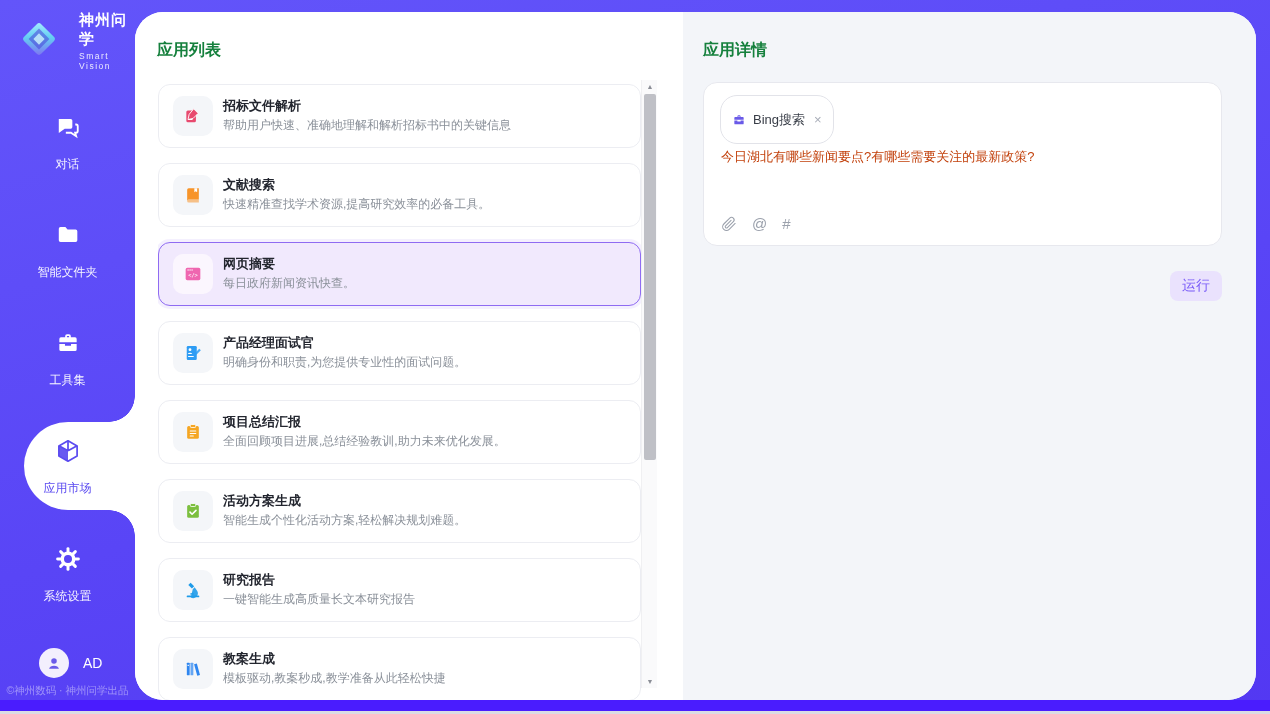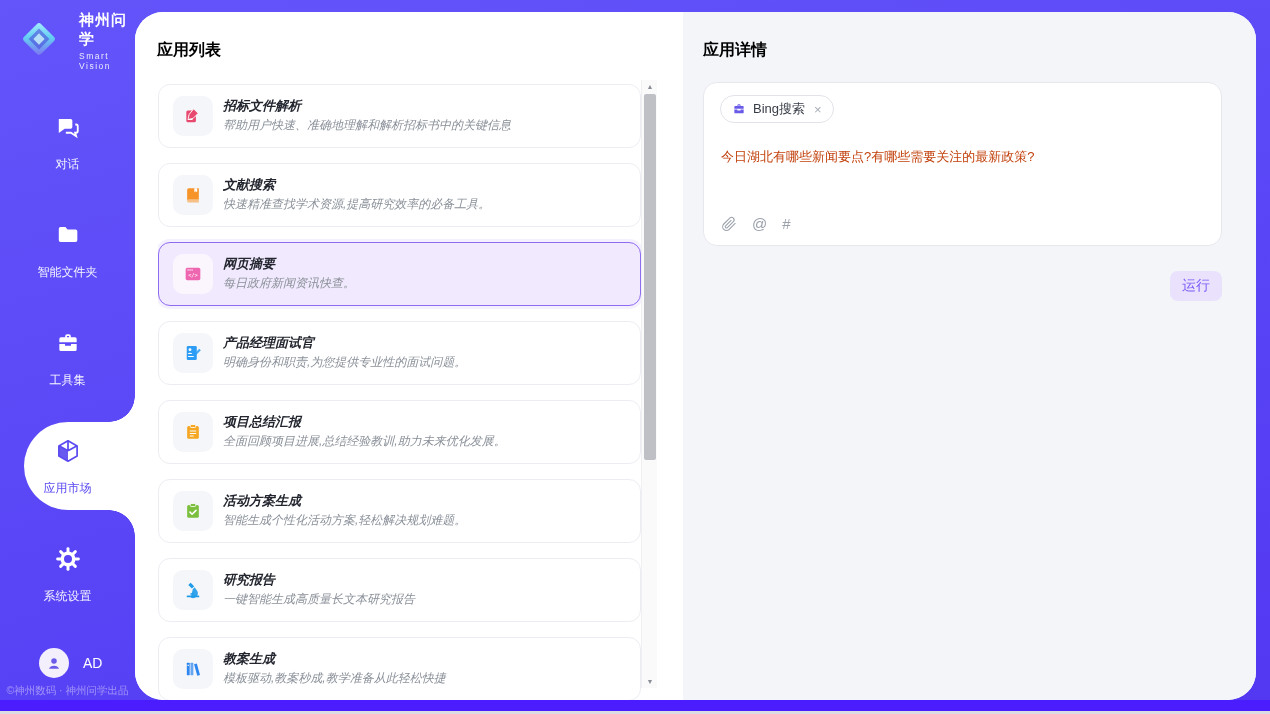--- a/index.html
+++ b/index.html
@@ -33,44 +33,44 @@
   .user-name { color:#fff; font-size:14px; }
   .sidebar-footer { position:absolute; left:0; width:135px; top:684px; text-align:center;
     color:rgba(255,255,255,.42); font-size:10.5px; z-index:6; white-space:nowrap; }
 
   
   .main-panel { position:absolute; left:135px; top:12px; right:14px; bottom:14px;
     background:#fff; border-radius:28px; overflow:hidden; z-index:10; }
 
   
   .list-section { position:absolute; left:0; top:0; width:548px; height:100%; background:#fff; }
-  .panel-title { position:absolute; left:22px; top:28px; font-size:16px; font-weight:bold; color:#000000; }
+  .panel-title { position:absolute; left:22px; top:28px; font-size:16px; font-weight:bold; color:#15803d; }
   .cards-wrap { position:absolute; left:23px; top:72px; width:483px; height:616px; overflow:hidden; }
   .card { position:absolute; left:0; width:483px; height:64px; background:#fff;
-    border:1px solid #ECEDF2; border-radius:12px; cursor:pointer;font-style:italic; }
+    border:1px solid #ECEDF2; border-radius:12px; cursor:pointer; }
   .card.selected { background:#F1E9FD; border:1.5px solid #8F6BF2; box-shadow:0 0 0 3px rgba(143,107,242,.10); }
   .card-icon { position:absolute; left:14px; top:11px; width:40px; height:40px; border-radius:10px;
     background:#F4F6F9; display:flex; align-items:center; justify-content:center; }
   .card.selected .card-icon { background:#FBF6FE; }
   .card-name { position:absolute; left:64px; top:12px; font-size:13px; font-weight:bold; color:#23262F; }
   .card-desc { position:absolute; left:64px; top:32px; font-size:12px; color:#8A9099; white-space:nowrap; }
 
   
   .scrollbar { position:absolute; left:506px; top:68px; width:16px; height:608px;
     background:#FAFAFB; border-left:1px solid #F0F0F2; }
   .sb-arrow { position:absolute; left:0; width:16px; height:13px; color:#8B8E96; font-size:7px;
     line-height:13px; text-align:center; cursor:pointer; }
   .sb-arrow.up { top:0; } .sb-arrow.down { bottom:0; }
   .sb-thumb { position:absolute; left:2px; top:14px; width:12px; height:366px; background:#BFC0C6; border-radius:2px; cursor:pointer; }
 
   
   .detail-section { position:absolute; left:548px; top:0; right:0; height:100%; background:#F3F5F9; }
   .composer-card { position:absolute; left:20px; top:70px; right:34px; height:164px;
     background:#fff; border:1px solid #E7E8EE; border-radius:14px; cursor:text; }
-  .tool-chip { position:absolute; left:16px; top:12px; height:28px; display:inline-flex; align-items:center;
+  .tool-chip { position:absolute; left:16px; top:12px; height:49px; display:inline-flex; align-items:center;
     gap:7px; padding:0 11px; border:1px solid #E2E3E9; border-radius:17px; background:#fff; cursor:pointer; }
   .chip-label { font-size:13px; color:#383D47; }
   .chip-close { font-size:13px; color:#A7ACB7; margin-left:2px; cursor:pointer; }
   .composer-query { position:absolute; left:17px; top:64px; right:16px; font-size:13px; color:#c2410c; line-height:19px; }
   .composer-tools { position:absolute; left:17px; bottom:13px; display:flex; align-items:center; gap:15px; color:#9BA1AC; }
   .composer-tools .sym { font-size:15px; font-weight:500; cursor:pointer; }
   .run-btn { position:absolute; right:34px; top:259px; width:52px; height:30px; border:none; border-radius:8px;
     background:#EAE2FD; color:#7A5CF8; font-size:14px; font-family:inherit; cursor:pointer; }
 </style>
 </head>

